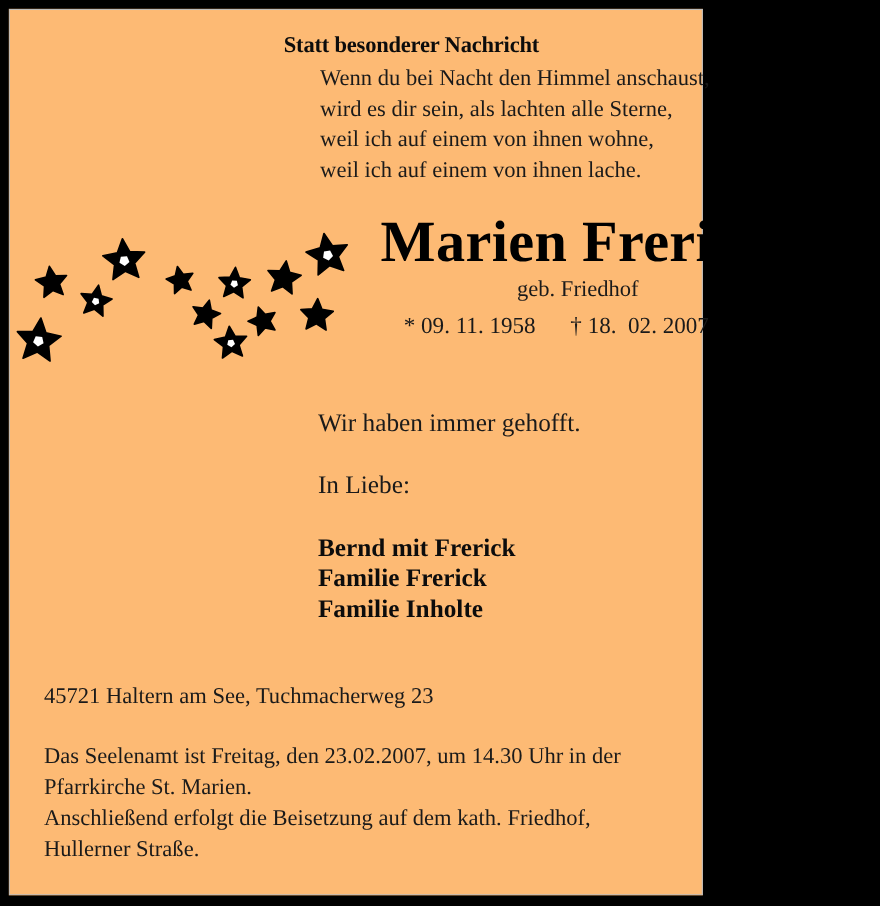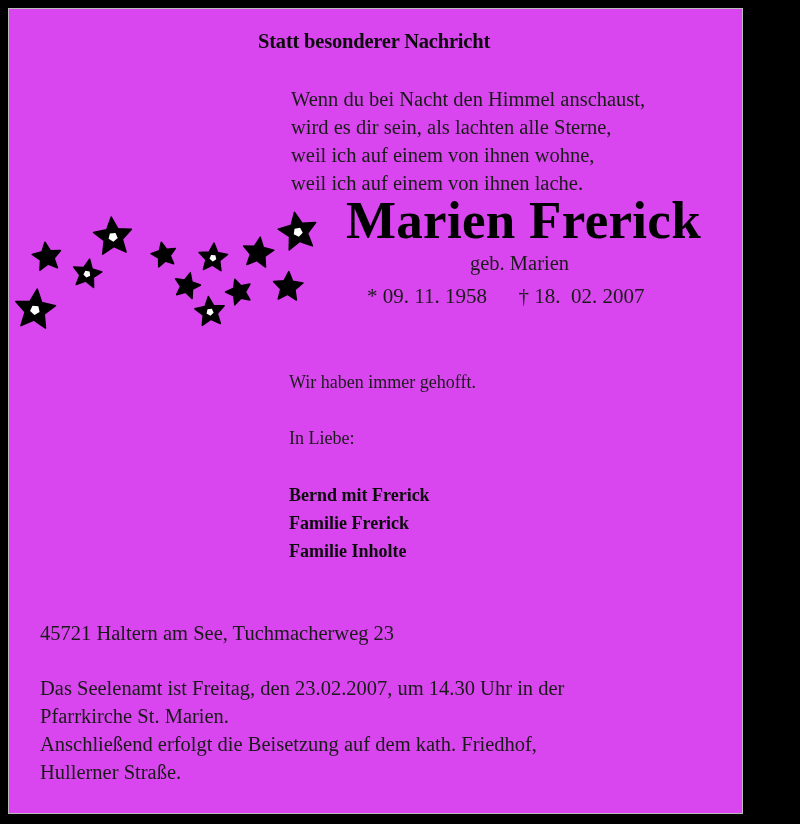--- a/index.html
+++ b/index.html
@@ -1,28 +1,28 @@
 <!DOCTYPE html>
 <html><head>
 <meta charset="utf-8">
 <style>
   html, body { margin: 0; padding: 0; background: #000; }
   body { width: 800px; height: 824px; position: relative; overflow: hidden; }
   .frame {
-    position: absolute; left: 8px; top: 8px; width: 735px; height: 806px;
-    background: #d946ef; box-shadow: inset 0 0 0 1px #bbb;
+    position: absolute; left: 8px; top: 8px; width: 631px; height: 806px;
+    background: #fdba74; box-shadow: inset 0 0 0 1px #bbb;
   }
   .t { position: absolute; white-space: pre; color: #111;
        font-family: "Liberation Serif", "DejaVu Serif", serif; line-height: 1; }
   .head { left: 250px; top: 23px; font-size: 20.5px; font-weight: bold; color: #0c0c0c; letter-spacing: -0.2px; }
-  .poem { left: 283px; font-size: 20.5px; color: #1a1a1a; margin-top: 28px; }
+  .poem { left: 283px; font-size: 20.5px; color: #1a1a1a; }
   .name { left: 338px; top: 186px; font-size: 53px; font-weight: bold; color: #000; letter-spacing: 0.3px; }
   .maiden { left: 462px; top: 245px; font-size: 20.5px; color: #1a1a1a; }
   .dates { left: 359px; top: 278px; font-size: 21px; color: #1a1a1a; }
-  .body { left: 281px; font-size: 18px; color: #1a1a1a; }
+  .body { left: 281px; font-size: 23px; color: #1a1a1a; }
   .bold { font-weight: bold; color: #0c0c0c; }
   .foot { left: 32px; font-size: 20.5px; color: #1a1a1a; }
   .stars { position: absolute; left: -8px; top: -8px; width: 800px; height: 824px; pointer-events: none; }
 </style>
 </head>
 <body>
 
 <div class="frame">
 
   <svg class="stars" xmlns="http://www.w3.org/2000/svg" viewBox="0 0 800 824">
@@ -71,21 +71,21 @@
     </svg>
 
   <div class="t head">Statt besonderer Nachricht</div>
 
   <div class="t poem" style="top:53px">Wenn du bei Nacht den Himmel anschaust,</div>
   <div class="t poem" style="top:81px">wird es dir sein, als lachten alle Sterne,</div>
   <div class="t poem" style="top:109px">weil ich auf einem von ihnen wohne,</div>
   <div class="t poem" style="top:137px">weil ich auf einem von ihnen lache.</div>
 
   <div class="t name">Marien Frerick</div>
-  <div class="t maiden">geb. Marien</div>
+  <div class="t maiden">geb. Friedhof</div>
   <div class="t dates">* 09. 11. 1958      † 18.  02. 2007</div>
 
   <div class="t body" style="top:365px">Wir haben immer gehofft.</div>
   <div class="t body" style="top:421px">In Liebe:</div>
 
   <div class="t body bold" style="top:478px">Bernd mit Frerick</div>
   <div class="t body bold" style="top:506px">Familie Frerick</div>
   <div class="t body bold" style="top:534px">Familie Inholte</div>
 
   <div class="t foot" style="top:615px">45721 Haltern am See, Tuchmacherweg 23</div>

